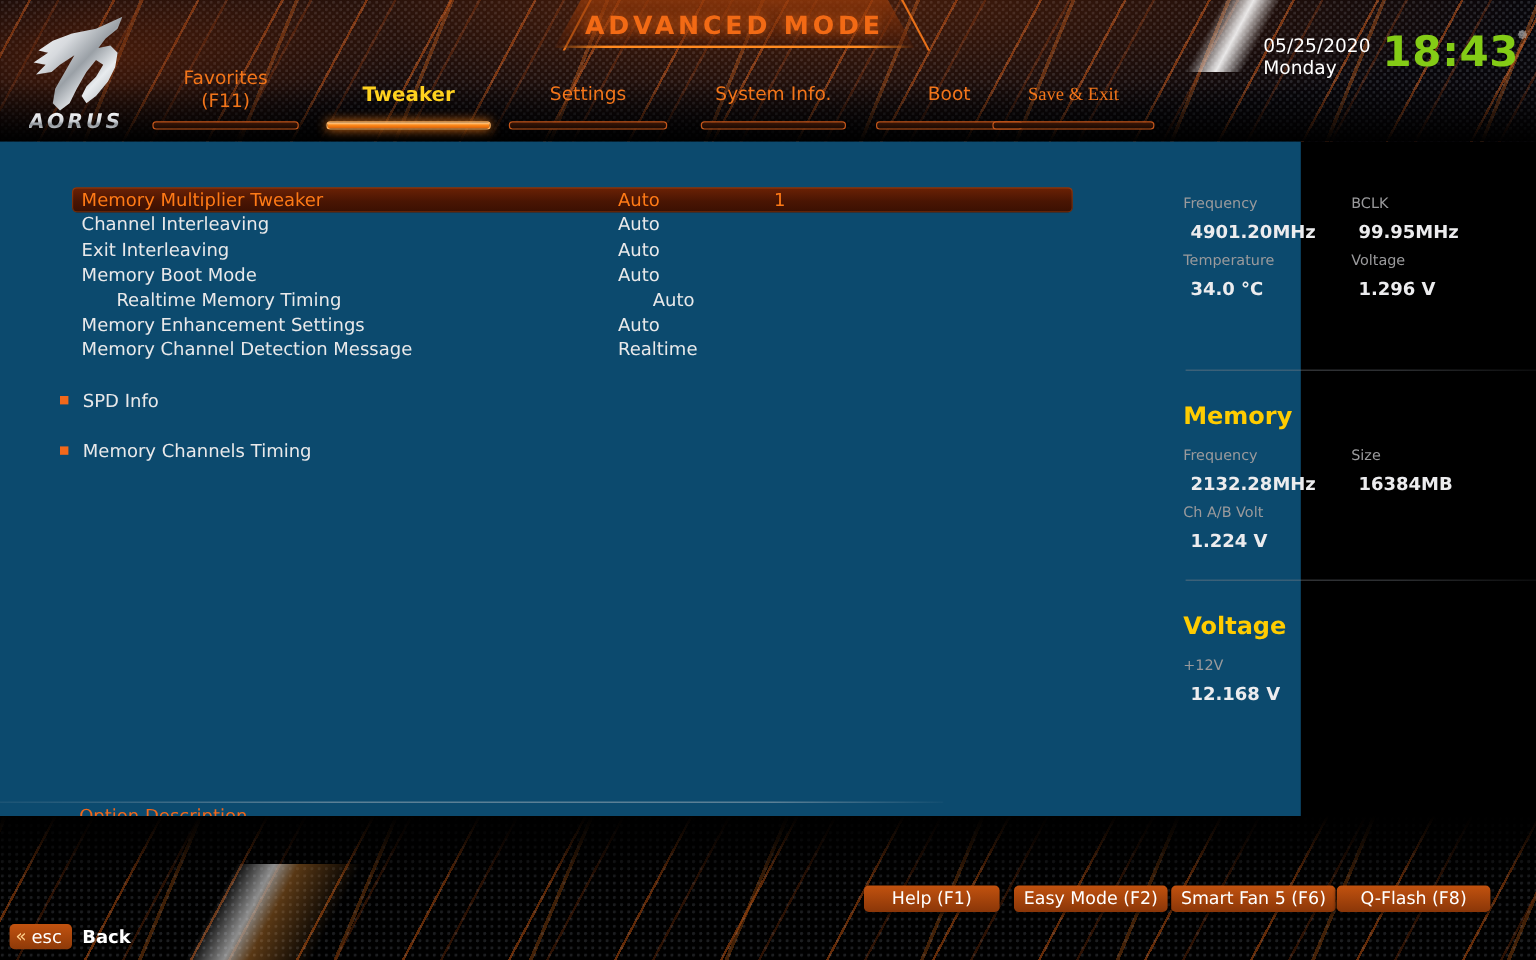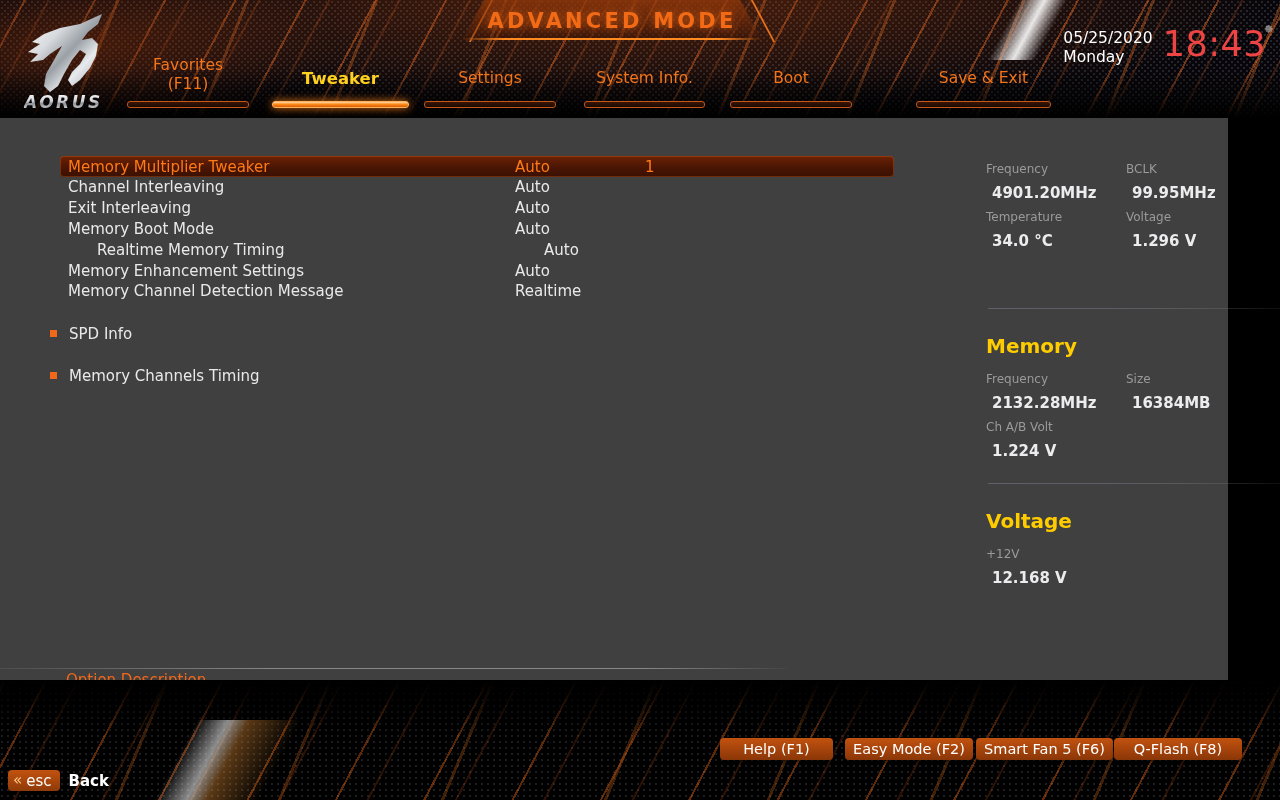--- a/index.html
+++ b/index.html
@@ -85,42 +85,42 @@
     text-align:center;
     font-family:"DejaVu Sans", sans-serif;
     font-size:21px; font-weight:bold; letter-spacing:3.2px;
     color:#f26a15;
     text-shadow:0 0 10px rgba(255,110,20,.65);
   }
 
   
   #clock { position:absolute; right:14px; top:26px; display:flex; align-items:flex-start; gap:10px; }
   #clock-date { text-align:left; color:#ffffff; font-size:15.5px; line-height:19px; padding-top:3px; }
-  #clock-time { color:#ef4444; font-size:35px; font-weight:normal; line-height:36px; letter-spacing:0.5px; }
+  #clock-time { color:#84cc16; font-size:35px; font-weight:bold; line-height:36px; letter-spacing:0.5px; }
   #gear-icon { position:absolute; right:6px; top:22px; width:12px; height:12px; opacity:.65; }
 
   
   #tabs { position:absolute; left:0; top:56px; width:1280px; height:52px; }
   .tab { position:absolute; top:0; text-align:center; color:#f2751a; font-size:15.5px; cursor:pointer; }
   .tab .tlabel { display:block; line-height:19px; white-space:nowrap; }
   .tab.active .tlabel { color:#ffd21f; font-size:16.5px; font-weight:600; }
   .tab .uline {
     position:absolute; left:0; bottom:0; height:7px; width:100%;
     border-radius:3px;
     border:1px solid #c4561a;
     background:linear-gradient(to bottom, #3a1506, #1a0a03);
   }
   .tab.active .uline {
     border:1px solid #ffb15e;
     background:linear-gradient(to bottom,#ffd9a8,#ff8a18 45%,#d65d08);
     box-shadow:0 0 9px rgba(255,130,25,.9);
   }
 
   
-  #body { position:absolute; left:0; top:118px; width:1228px; height:562px; background:#404040; }
+  #body { position:absolute; left:0; top:118px; width:1084px; height:562px; background:#0c4a6e; }
 
   
   #settings { position:absolute; left:0; top:0; width:960px; height:562px; }
   .srow {
     position:absolute; left:60px; width:834px; height:21px;
     display:flex; align-items:center;
   }
   .srow .sname { position:absolute; left:8px; color:#e9e9ea; font-size:15px; white-space:nowrap; }
   .srow .sval  { position:absolute; left:455px; color:#e9e9ea; font-size:15px; white-space:nowrap; }
   .srow .sextra{ position:absolute; left:585px; color:#e9e9ea; font-size:15px; white-space:nowrap; }
@@ -273,21 +273,21 @@
           <span class="uline"></span>
         </div>
         <div class="tab" style="left: 584px; width: 121px; height: 52px;">
           <span class="tlabel" style="padding-top:13px">System Info.</span>
           <span class="uline"></span>
         </div>
         <div class="tab" style="left: 730px; width: 122px; height: 52px;">
           <span class="tlabel" style="padding-top:13px">Boot</span>
           <span class="uline"></span>
         </div>
-        <div class="tab" style="left: 916px; width: 135px; height: 52px;">
+        <div class="tab" style="left: 827px; width: 135px; height: 52px; font-family: Liberation Serif, serif;">
           <span class="tlabel" style="padding-top:13px">Save &amp; Exit</span>
           <span class="uline"></span>
         </div>
       </div>
   </div>
 
   <div id="body">
     <div id="settings">
         <div class="srow selected" style="top: 38px;">
           <span class="sname">Memory Multiplier Tweaker</span>

